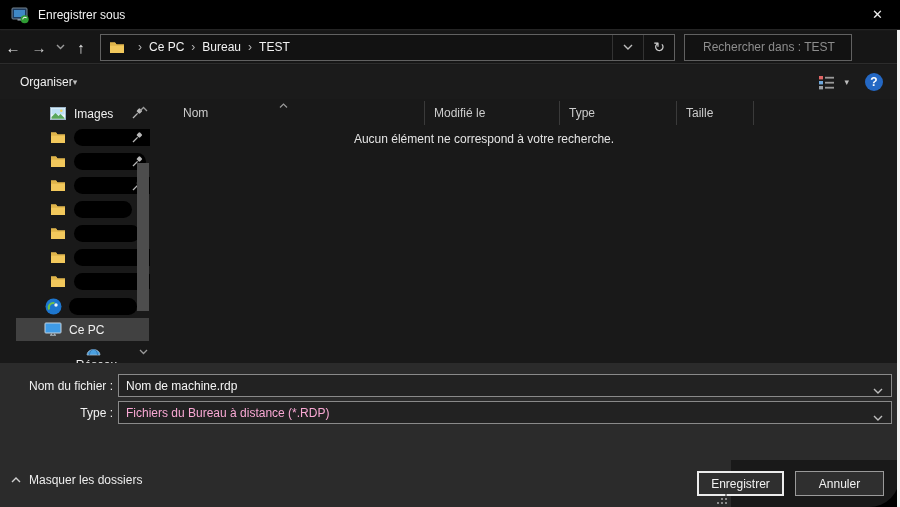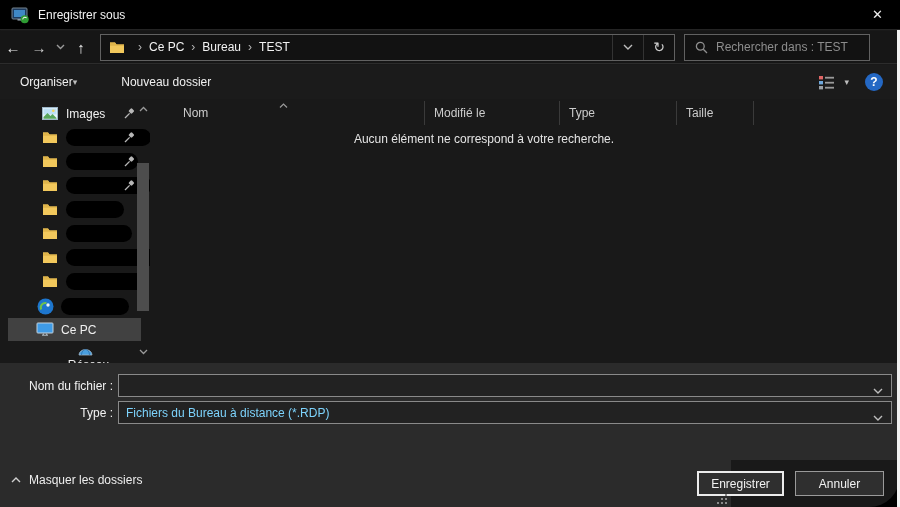--- a/index.html
+++ b/index.html
@@ -23,22 +23,22 @@
   .nav-chev { width:16px; display:flex; justify-content:center; }
   .addressbar { margin-left:6px; width:575px; height:27px; background:#121212;
                 border:1px solid #616161; display:flex; align-items:center; }
   .addr-folder { margin:0 6px 0 8px; }
   .crumb-sep { color:#b5b5b5; font-size:12px; padding:0 7px; }
   .crumb { color:#f2f2f2; }
   .addr-spacer { flex:1; }
   .addr-btn { width:31px; height:100%; display:flex; align-items:center; justify-content:center;
               border-left:1px solid #333; color:#c9c9c9; }
   .refresh-glyph { font-size:14px; color:#cfcfcf; }
-  .searchbox { margin-left:9px; width:186px; height:27px; background:#121212;
-               border:1px solid #616161; display:flex; align-items:center; }
+  .searchbox { margin-left:9px; width:168px; height:27px; background:#121212;
+               border:1px solid #616161; display:flex; }
   .searchbox input { background:transparent; border:none; outline:none; color:#e8e8e8;
                      font-family:"Liberation Sans",sans-serif; font-size:12px; width:150px; }
   .searchbox input::placeholder { color:#8d8d8d; }
   .search-glyph { margin:0 8px 0 10px; }
 
   
   .toolbar { position:absolute; left:0; top:65px; width:897px; height:34px; background:#1b1b1b;
              display:flex; align-items:center; }
   .tb-btn { padding:0 10px; height:26px; display:flex; align-items:center; color:#f0f0f0; }
   .tb-btn.organize { margin-left:10px; }
@@ -48,21 +48,21 @@
   .view-btn { display:flex; align-items:center; gap:9px; margin-right:16px; }
   .help-btn { width:18px; height:18px; border-radius:50%; background:#2468c4; color:#fff;
               font-weight:bold; font-size:12px; display:flex; align-items:center;
               justify-content:center; margin-right:14px; }
 
   
   .content { position:absolute; left:0; top:99px; width:897px; height:264px; background:#191919; overflow:hidden; }
 
   
   .sidebar { position:absolute; left:0; top:0; width:150px; height:264px; overflow:hidden; }
-  .side-row { position:absolute; left:8px; width:133px; height:23px; display:flex; align-items:center; }
+  .side-row { position:absolute; left:16px; width:133px; height:23px; display:flex; align-items:center; }
   .side-row .ic { width:18px; margin-right:7px; display:flex; justify-content:center; flex:none; }
   .side-row.child { padding-left:33px; }
   .side-row.root { padding-left:28px; }
   .side-row.selected { background:#414141; }
   .redact { background:#000; border-radius:9px; height:17px; flex:none; }
   .pin { position:absolute; right:6px; top:6px; }
   .side-scroll { position:absolute; right:0; top:0; width:14px; height:264px; }
   .scroll-thumb { position:absolute; left:1px; width:12px; background:#4d4d4d; }
   .scroll-chev { position:absolute; left:2px; display:flex; justify-content:center; width:10px; }
 
@@ -80,21 +80,21 @@
 
   
   .bottompanel { position:absolute; left:0; top:363px; width:897px; height:97px; background:#2b2b2b; }
   .field-row { position:absolute; left:0; width:897px; height:23px; display:flex; align-items:center; }
   .field-row.r1 { top:11px; } .field-row.r2 { top:38px; }
   .field-label { width:113px; text-align:right; color:#f2f2f2; flex:none; }
   .combo { margin-left:5px; width:774px; height:23px; background:#222; border:1px solid #8a8a8a;
            display:flex; align-items:center; position:relative; }
   .combo input { background:transparent; border:none; outline:none; color:#f5f5f5; width:720px;
                  font-family:"Liberation Sans",sans-serif; font-size:12px; padding-left:7px; }
-  .combo .val { padding-left:7px; color:#7dd3fc; }
+  .combo .val { padding-left:7px; color:#f9a8d4; }
   .combo .chev { position:absolute; right:8px; top:8px; }
 
   
   .footer { position:absolute; left:0; top:460px; width:731px; height:47px; background:#2b2b2b; }
   .hide-folders { position:absolute; left:11px; top:13px; display:flex; align-items:center; gap:8px;
                   color:#ededed; }
   .btn { position:absolute; top:11px; height:25px; background:#2f2f2f; color:#f2f2f2;
          display:flex; align-items:center; justify-content:center; }
   .btn.save { left:697px; width:87px; border:2px solid #ececec; }
   .btn.cancel { left:795px; width:89px; border:1px solid #9a9a9a; }
@@ -161,23 +161,20 @@
       </svg>
       <input type="text" placeholder="Rechercher dans : TEST" style="">
     </div>
   </div>
 
   <div class="toolbar">
     <div class="tb-btn organize">
       <span>Organiser</span>
       <span class="tb-caret">▾</span>
     </div>
-    <div class="tb-btn newfolder">
-      <span>Nouveau dossier</span>
-    </div>
     <div class="tb-right">
       <div class="view-btn">
         <svg width="17" height="15" viewBox="0 0 17 15">
           <rect x="1" y="1" width="4" height="3.4" fill="#e06666"></rect>
           <rect x="1" y="6" width="4" height="3.4" fill="#6fa8dc"></rect>
           <rect x="1" y="11" width="4" height="3.4" fill="#9aa0a6"></rect>
           <rect x="7" y="1.8" width="9" height="1.8" fill="#9a9a9a"></rect>
           <rect x="7" y="6.8" width="9" height="1.8" fill="#9a9a9a"></rect>
           <rect x="7" y="11.8" width="9" height="1.8" fill="#9a9a9a"></rect>
         </svg>
@@ -344,20 +341,21 @@
         <div class="lh-cell taille">Taille</div>
       </div>
       <div class="empty-msg">Aucun élément ne correspond à votre recherche.</div>
     </div>
   </div>
 
   <div class="bottompanel">
     <div class="field-row r1">
       <span class="field-label">Nom du fichier :</span>
       <div class="combo">
+        <input type="text" value="Nom de machine.rdp" style="">
         <span class="chev">
           <svg width="10" height="6" viewBox="0 0 10 6">
               <path d="M1 1l4 4 4-4" stroke="#bdbdbd" stroke-width="1.4" fill="none"></path>
             </svg>
         </span>
       </div>
     </div>
     <div class="field-row r2">
       <span class="field-label">Type :</span>
       <div class="combo">

